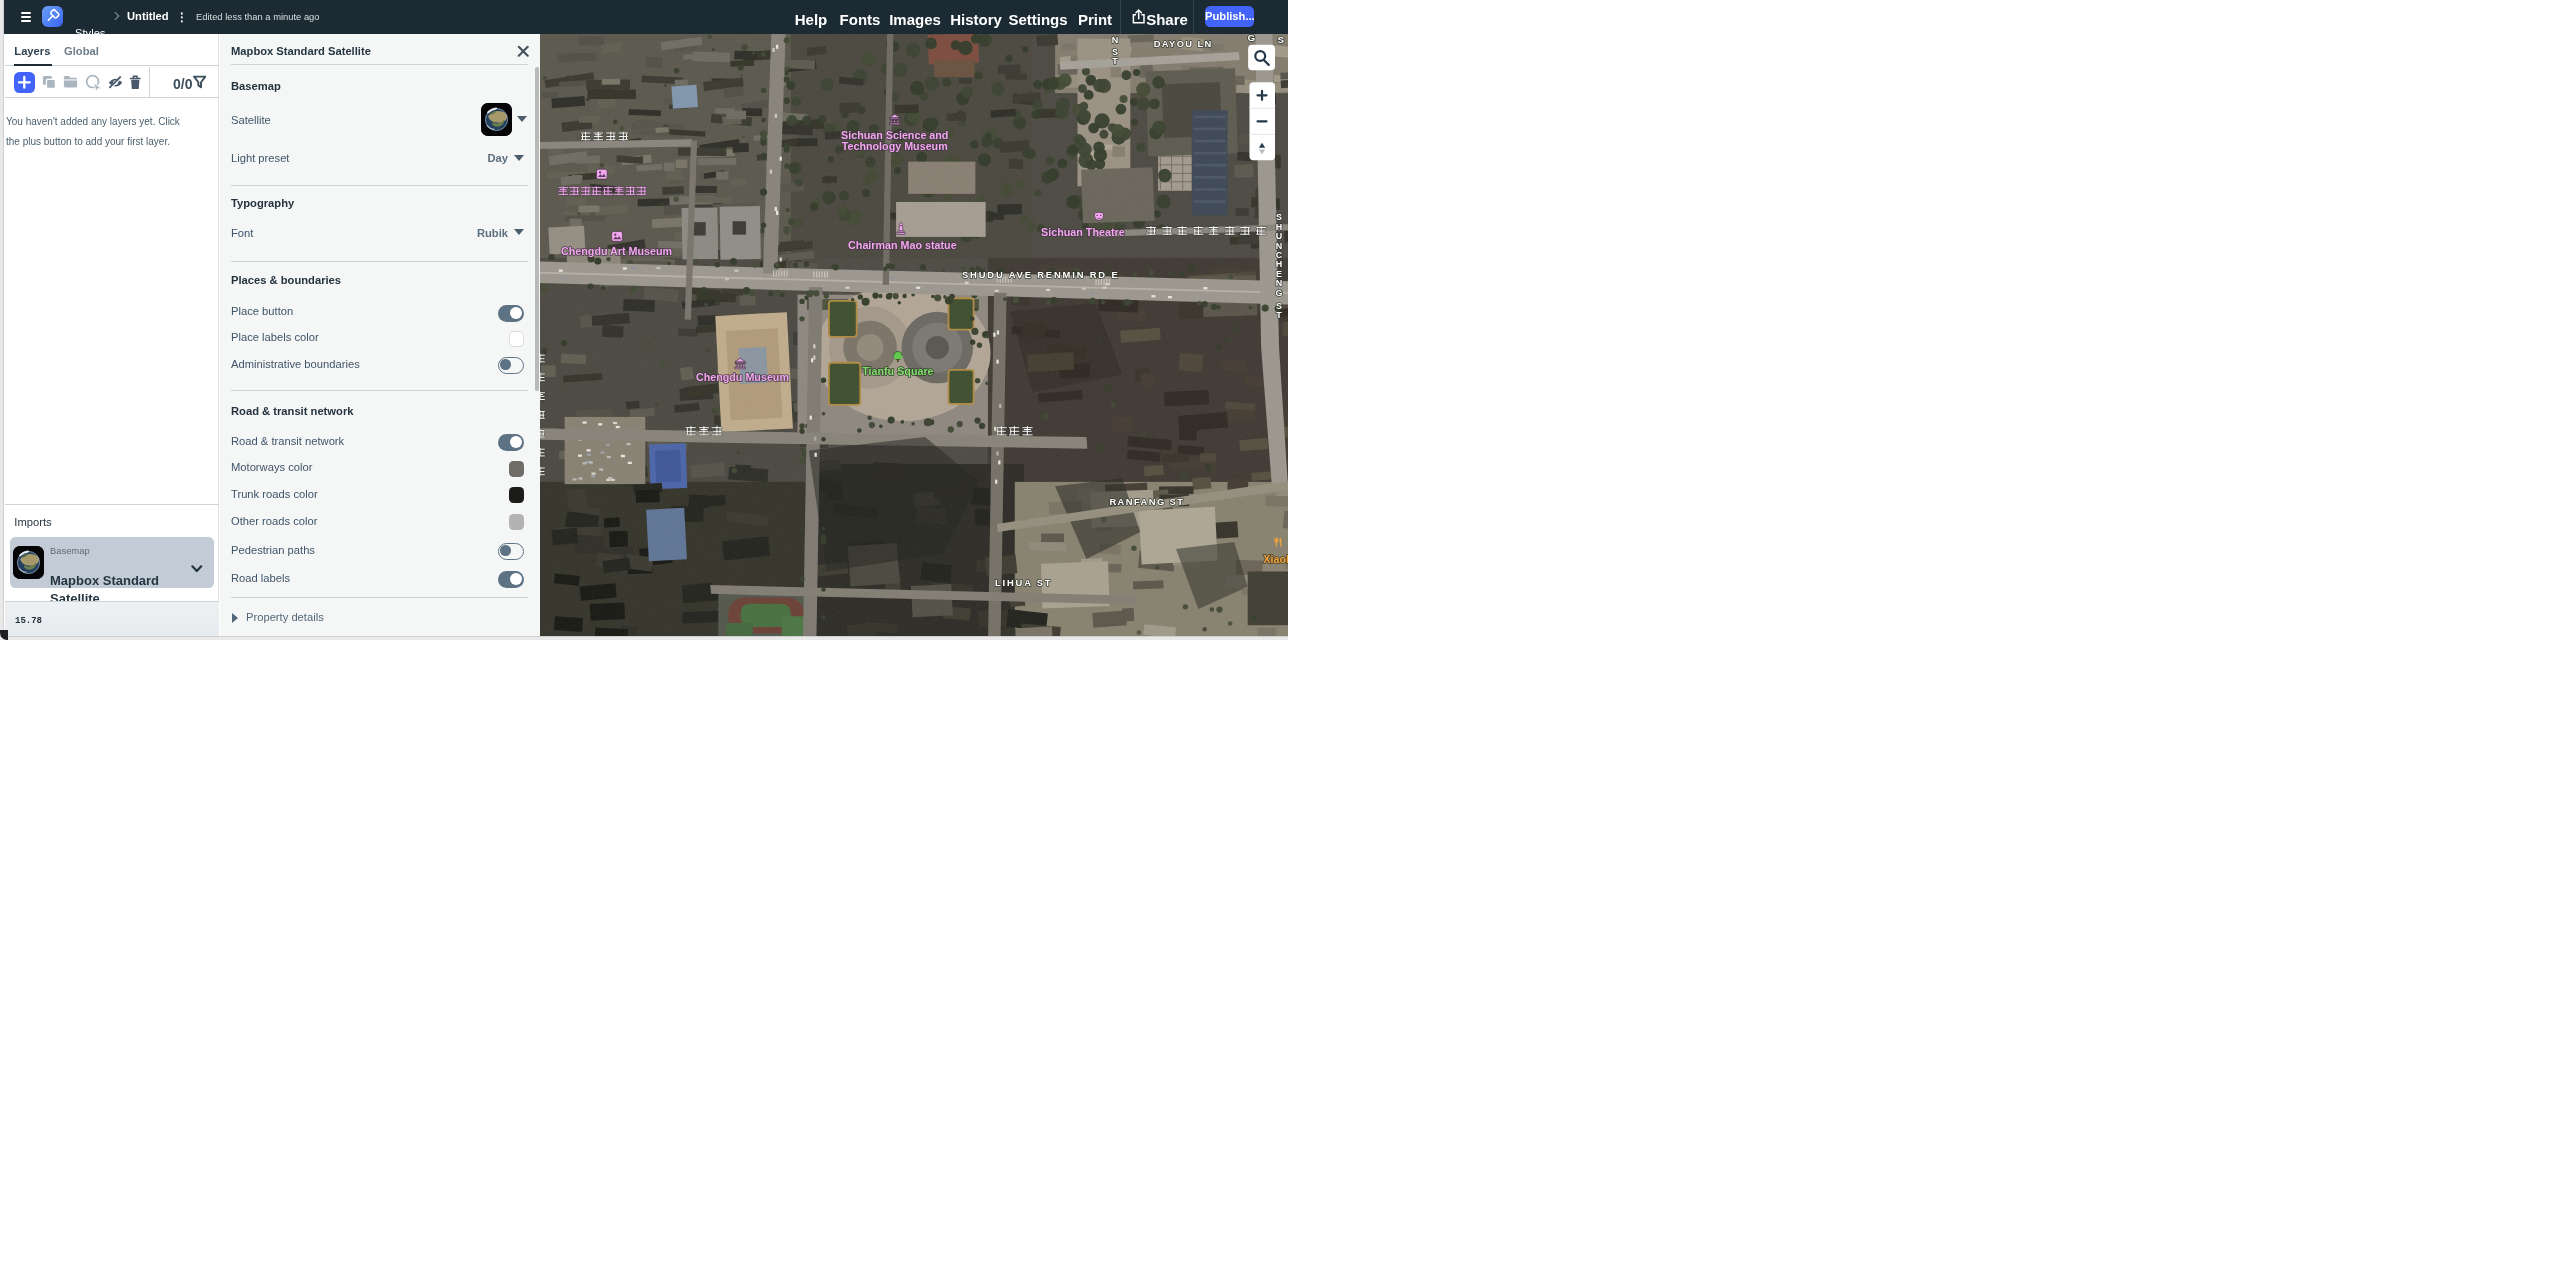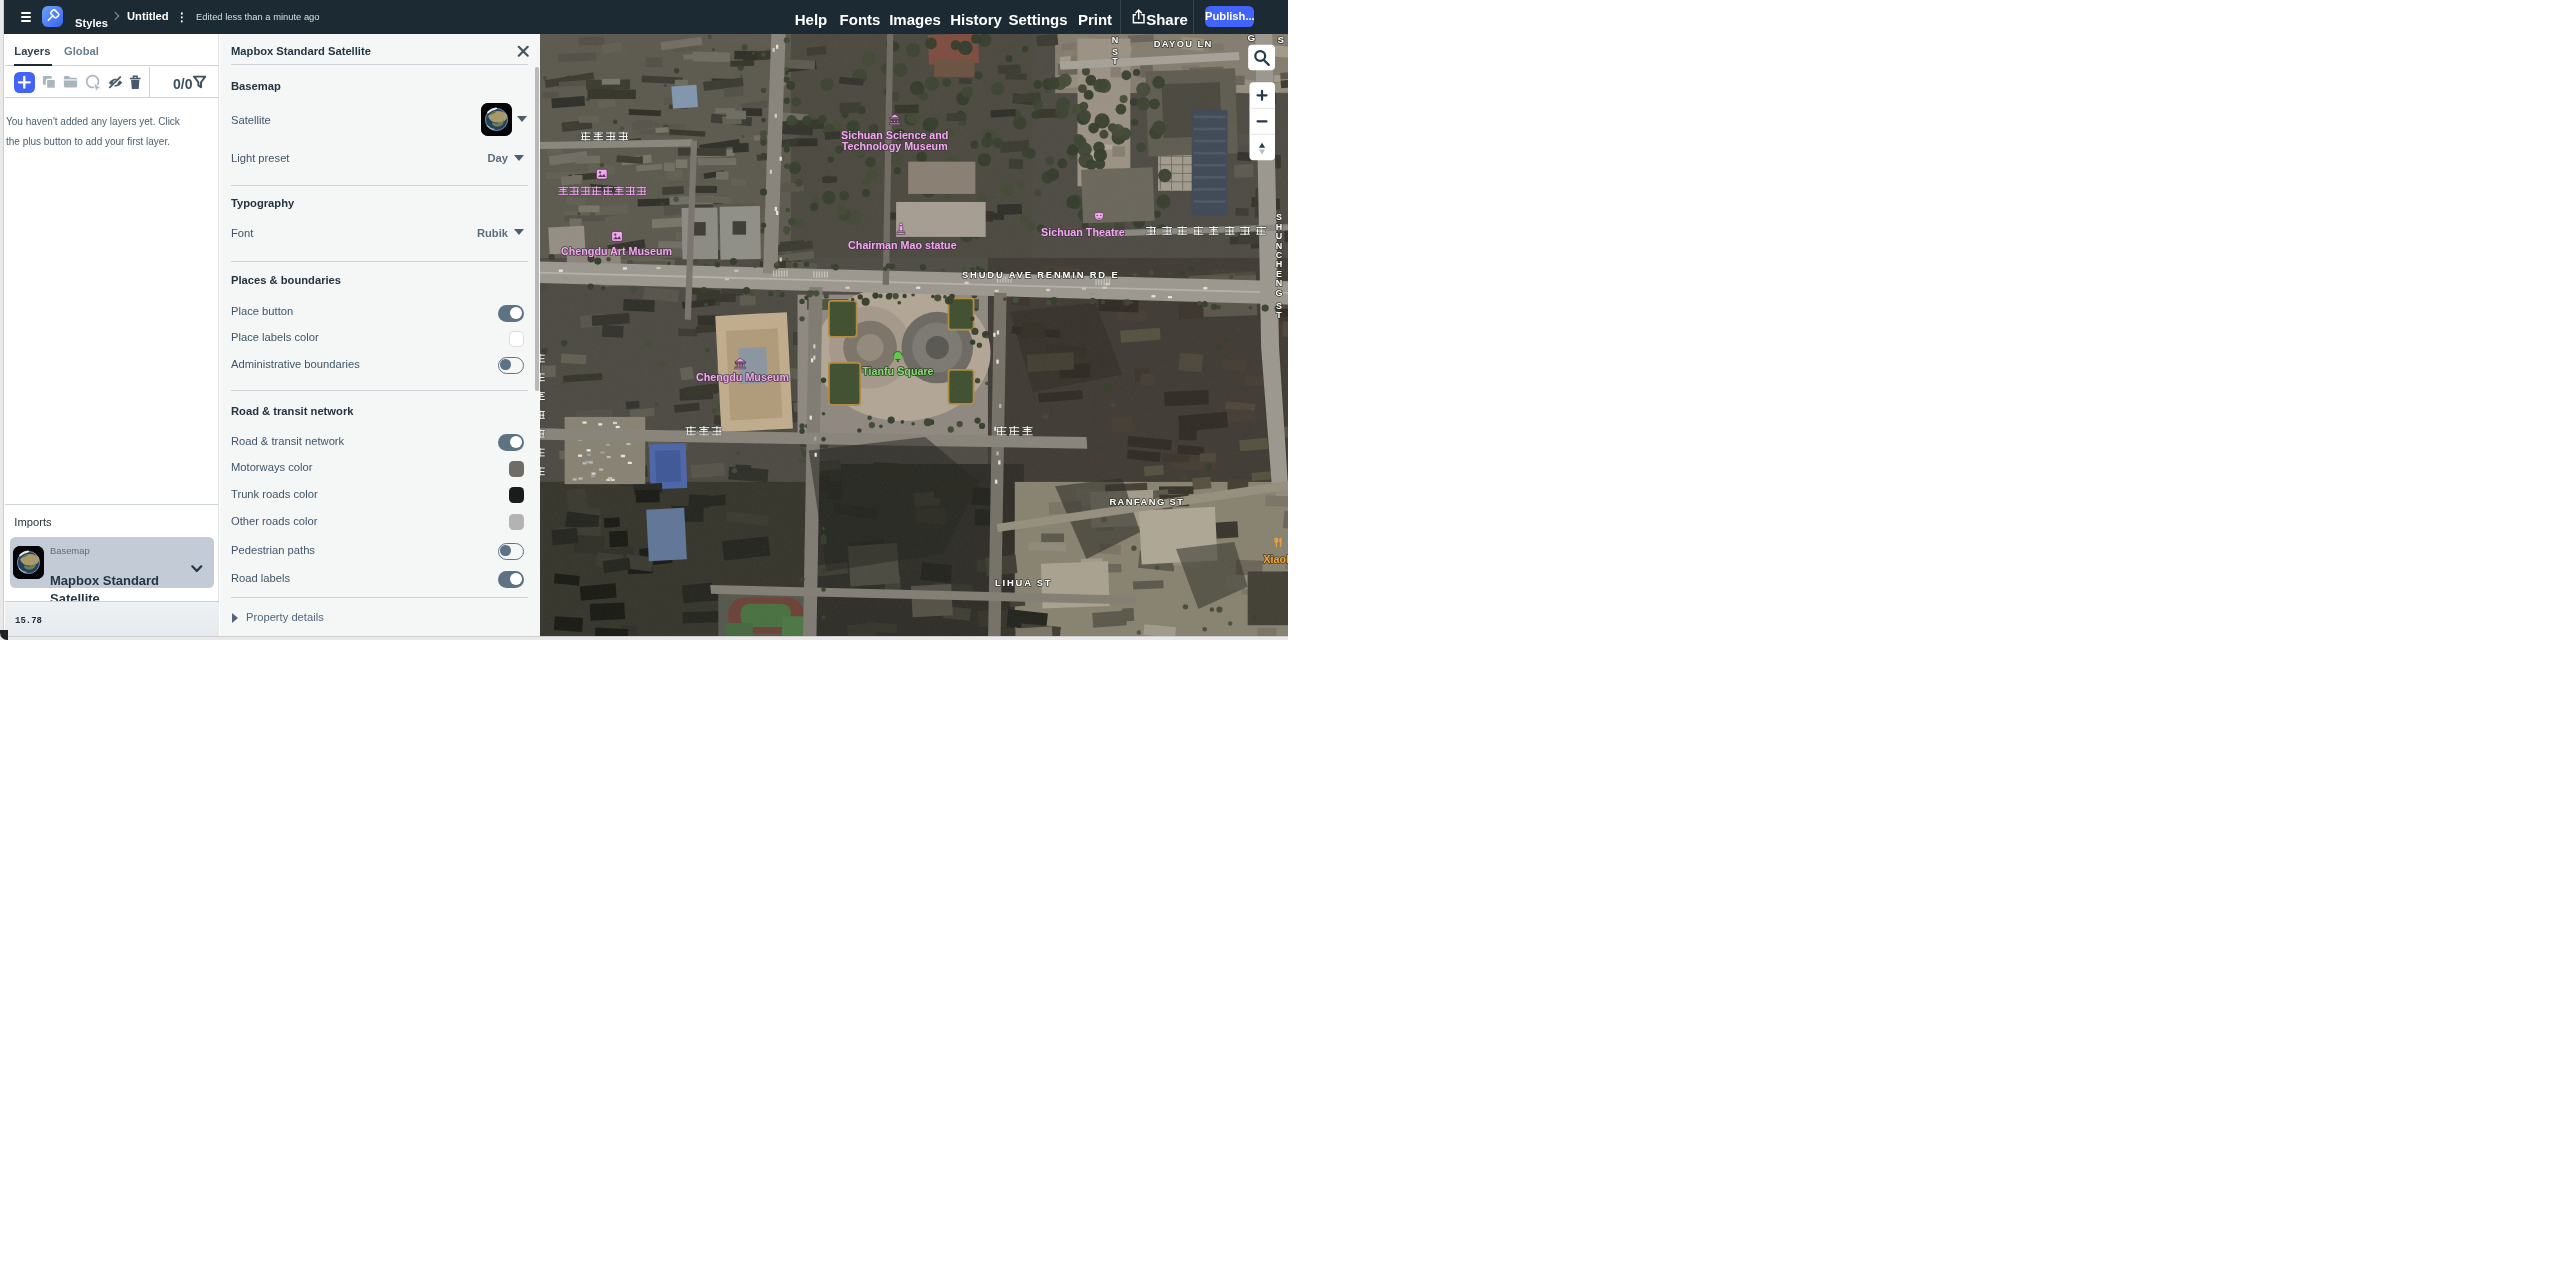--- a/index.html
+++ b/index.html
@@ -1365,21 +1365,21 @@
       <i></i>
       <i></i>
       <i></i>
     </div>
     <div class="a" style="left:42px;top:6.3px;width:20.6px;height:20.6px;border-radius:5.8px;background:linear-gradient(135deg,#6ba1f7,#3a63f2)"><svg width="20.6" height="20.6" viewBox="0 0 23 23">
         <g transform="rotate(45 11.5 11.5)">
           <rect x="7.2" y="4.6" width="8.6" height="6" rx="1.5" fill="none" stroke="#fff" stroke-width="1.7"></rect>
           <path d="M11.5 10.6 v7.2" stroke="#fff" stroke-width="1.8" stroke-linecap="round"></path>
         </g>
       </svg></div>
-    <div class="a" style="left:75px;top:17px;font-size:11.2px;font-weight:bold;color:#fff">Styles</div>
+    <div class="a" style="left:75px;top:27px;font-size:11.2px;font-weight:normal;color:#fff">Styles</div>
     <div class="a" style="left:112px;top:12.5px;width:6.3px;height:6.3px;border-right:1.8px solid #8a979e;border-top:1.8px solid #8a979e;transform:rotate(45deg)"></div>
     <div class="a" style="left:127px;top:10.3px;font-size:11.2px;font-weight:bold;color:#fff">Untitled</div>
     <div class="a" style="left:176px;top:10px;font-size:11.6px;font-weight:bold;color:#fff;letter-spacing:0">⋮</div>
     <div class="a" style="left:196px;top:11.2px;font-size:9.4px;color:#d9dfe2">Edited less than a minute ago</div>
     <div class="a nav" style="left:811px">Help</div>
     <div class="a nav" style="left:860px">Fonts</div>
     <div class="a nav" style="left:915px">Images</div>
     <div class="a nav" style="left:976px">History</div>
     <div class="a nav" style="left:1038px">Settings</div>
     <div class="a nav" style="left:1095px">Print</div>

